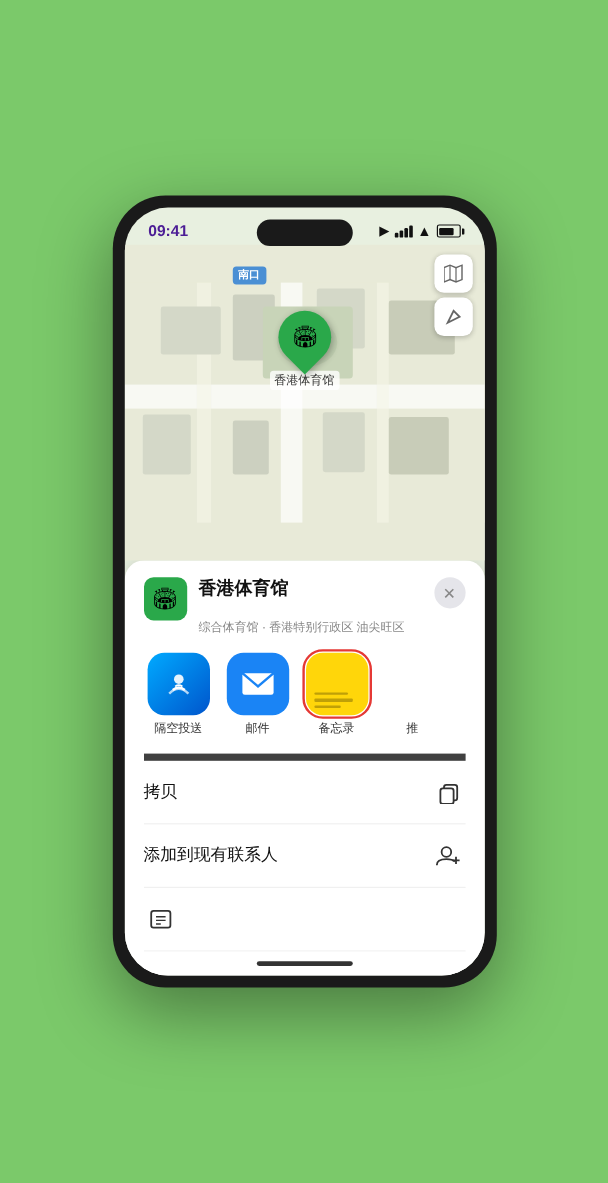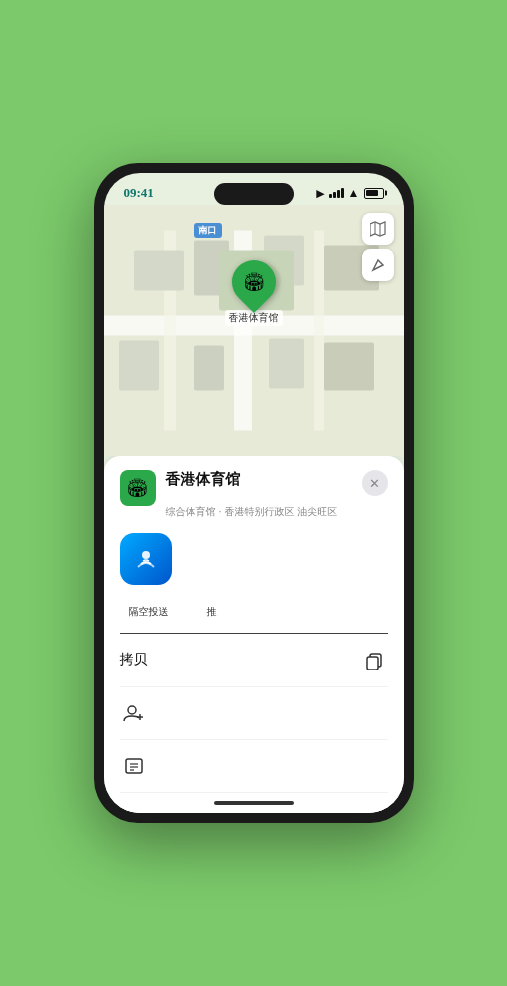--- a/index.html
+++ b/index.html
@@ -52,22 +52,21 @@
       justify-content: space-between;
       align-items: center;
       padding: 12px 20px 4px;
       position: relative;
       z-index: 10;
     }
 
     .status-time {
       font-size: 13px;
       font-weight: 600;
-      color: #0f766e;
-      font-family: Liberation Serif, serif;
+      color: #4c1d95;
     }
 
     .status-icons {
       display: flex;
       align-items: center;
       gap: 4px;
     }
 
     .signal-bars {
       display: flex;
@@ -260,21 +259,22 @@
     .share-row {
       display: flex;
       gap: 8px;
       margin-bottom: 14px;
       overflow: visible;
     }
 
     .share-item {
       display: flex;
       flex-direction: column;
-      gap: 20px;
+      align-items: center;
+      gap: 4px;
       min-width: 58px;
     }
 
     .share-icon-wrap {
       width: 52px;
       height: 52px;
       border-radius: 14px;
       display: flex;
       align-items: center;
       justify-content: center;
@@ -292,21 +292,21 @@
       outline-offset: 1px;
     }
 
     .airdrop-bg { background: linear-gradient(135deg, #00aaff, #0055cc); }
     .messages-bg { background: #4cd964; }
     .mail-bg { background: #1a84f5; }
     .notes-bg { background: #ffd60a; }
 
     
     .action-list {
-      border-top: 1px solid #404040;
+      border-top: 6px solid #404040;
       text-align: right;
     }
 
     .action-item {
       display: flex;
       align-items: center;
       justify-content: space-between;
       padding: 12px 0;
       border-bottom: 1px solid #f0f0f0;
     }
@@ -447,21 +447,40 @@
                 <path d="M6 22 Q14 14 22 22" fill="none" stroke="white" stroke-width="2" opacity="0.7"></path>
                 <path d="M9 19 Q14 15 19 19" fill="none" stroke="white" stroke-width="2"></path>
                 <path d="M11 16 Q14 14 17 16" fill="none" stroke="white" stroke-width="1.5"></path>
               </svg>
             </div>
           </div>
           <span class="share-label">隔空投送</span>
         </div>
 
 
-
+        <div class="share-item">
+          <div class="share-icon-wrap mail-bg">
+            <svg width="30" height="26" viewBox="0 0 30 26">
+              <rect x="2" y="4" width="26" height="18" rx="2" fill="white"></rect>
+              <polyline points="2,4 15,15 28,4" fill="none" stroke="#1a84f5" stroke-width="2"></polyline>
+            </svg>
+          </div>
+          <span class="share-label">邮件</span>
+        </div>
+
+        <div class="share-item selected">
+          <div class="share-icon-wrap notes-bg" style="position:relative;">
+            <div style="padding: 6px 7px; width:100%; height:100%; display:flex; flex-direction:column; justify-content:flex-end; gap:3px;">
+              <div style="height:2.5px; background:rgba(0,0,0,0.25); border-radius:1px; width:75%;"></div>
+              <div style="height:2.5px; background:rgba(0,0,0,0.25); border-radius:1px; width:85%;"></div>
+              <div style="height:2.5px; background:rgba(0,0,0,0.25); border-radius:1px; width:60%;"></div>
+            </div>
+          </div>
+          <span class="share-label">备忘录</span>
+        </div>
 
         <div class="share-item" style="min-width:46px;">
           <div style="width:52px; height:52px; display:flex; align-items:center; justify-content:center;">
             
           </div>
           <span class="share-label">推</span>
         </div>
       </div>
 
       <div class="action-list">
@@ -470,20 +489,21 @@
           <div class="action-icon">
             <svg width="20" height="20" viewBox="0 0 20 20">
               <rect x="6" y="4" width="11" height="13" rx="2" fill="none" stroke="#333" stroke-width="1.5"></rect>
               <rect x="3" y="7" width="11" height="13" rx="2" fill="white" stroke="#333" stroke-width="1.5"></rect>
             </svg>
           </div>
         </div>
 
 
         <div class="action-item">
+          <span class="action-label">添加到现有联系人</span>
           <div class="action-icon">
             <svg width="22" height="20" viewBox="0 0 22 20">
               <circle cx="9" cy="7" r="4" fill="none" stroke="#333" stroke-width="1.5"></circle>
               <path d="M1 18 Q1 13 9 13 Q14 13 16 15" fill="none" stroke="#333" stroke-width="1.5"></path>
               <line x1="17" y1="11" x2="17" y2="17" stroke="#333" stroke-width="1.5"></line>
               <line x1="14" y1="14" x2="20" y2="14" stroke="#333" stroke-width="1.5"></line>
             </svg>
           </div>
         </div>
 

